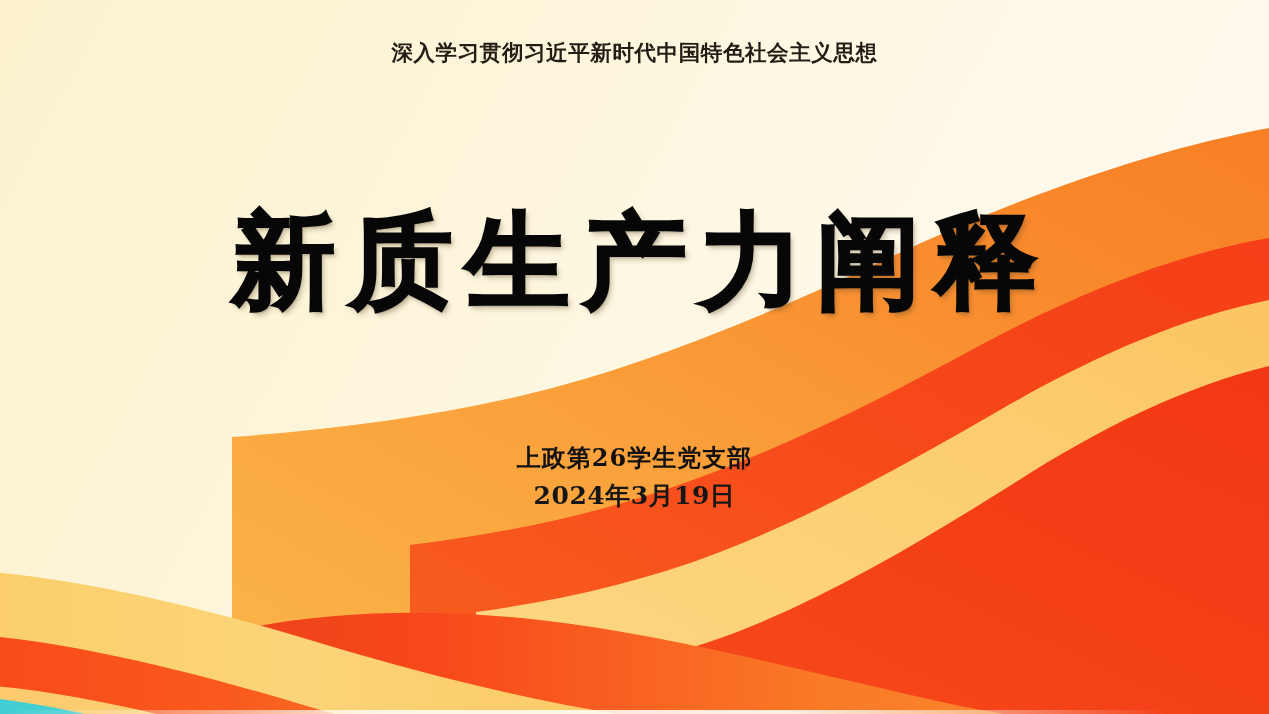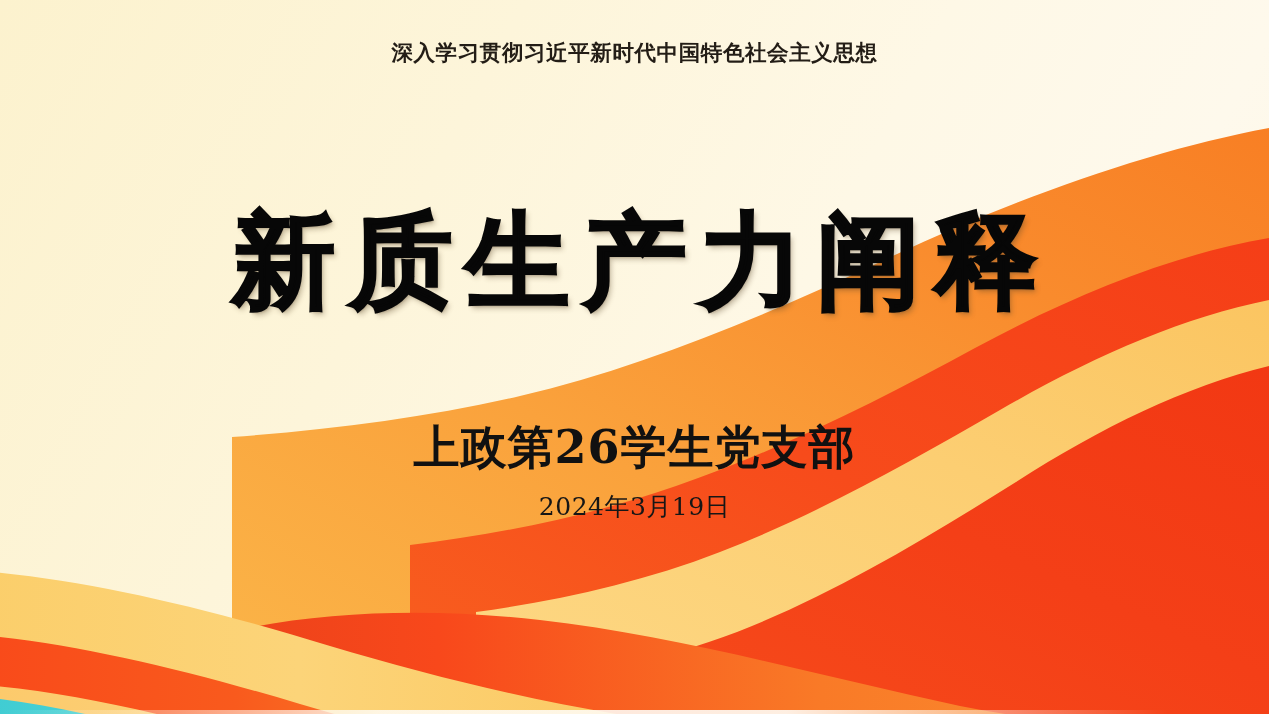--- a/index.html
+++ b/index.html
@@ -72,33 +72,34 @@
     position: absolute;
     top: 420px;
     left: 0;
     width: 100%;
     text-align: center;
     z-index: 6;
   }
   #subtitle-block .org {
     display: block;
     font-family: "DejaVu Serif", "Liberation Serif", serif;
-    font-size: 46px;
+    font-size: 24px;
     font-weight: 700;
     letter-spacing: 1px;
     color: #111111;
     line-height: 1.18;
     white-space: nowrap;
+    margin-top: 24px;
   }
   #subtitle-block .date {
     display: block;
-    margin-top: 16px;
+    margin-top: 7px;
     font-family: "DejaVu Serif", "Liberation Serif", serif;
     font-size: 25px;
-    font-weight: 400;
+    font-weight: 700;
     letter-spacing: 0.5px;
     color: #161616;
     white-space: nowrap;
   }
 
   
   #ribbons {
     position: absolute;
     left: 0;
     bottom: 0;

